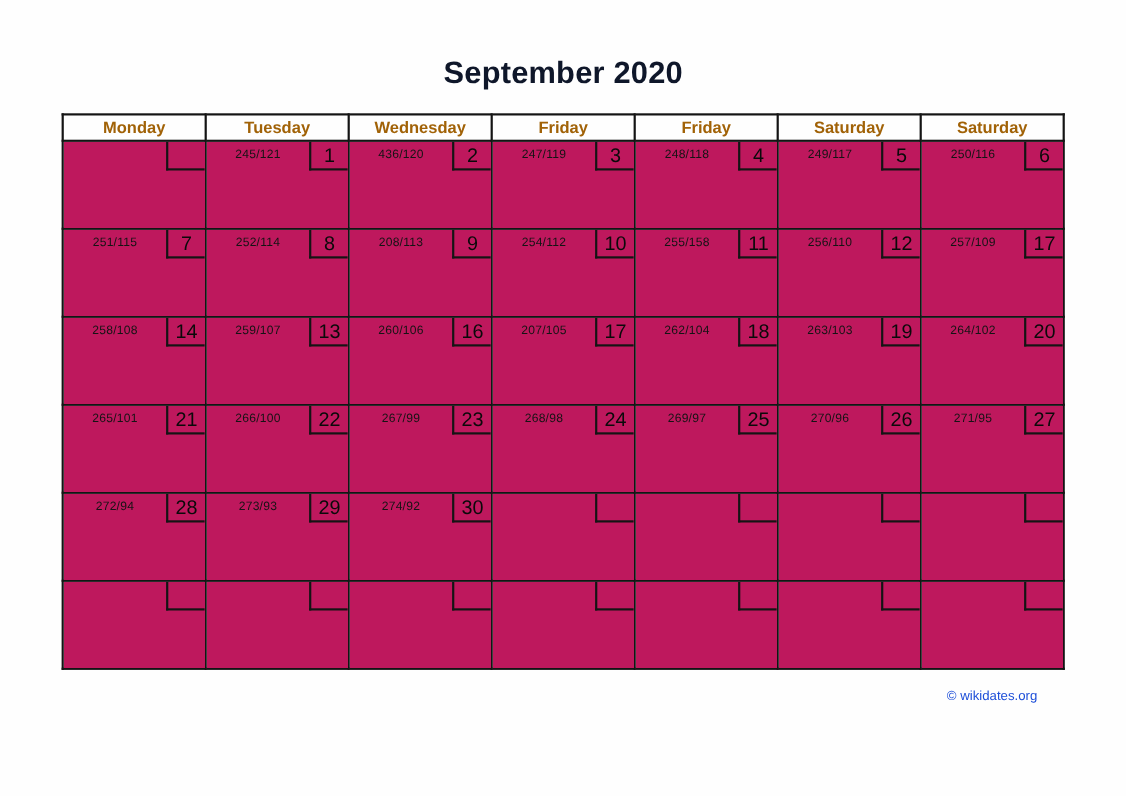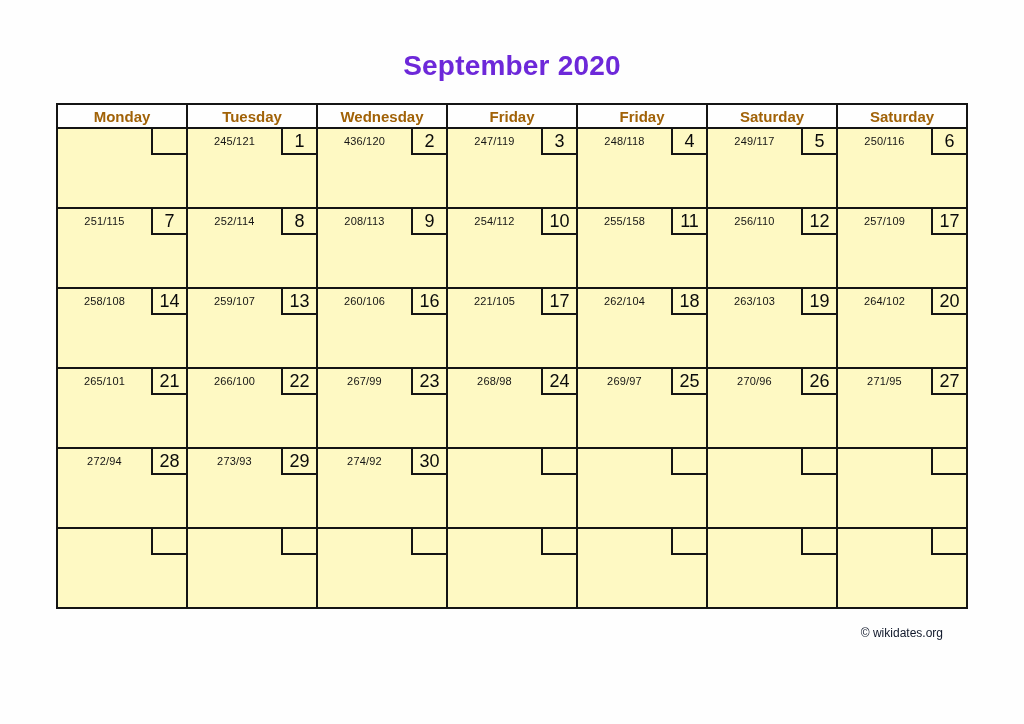--- a/index.html
+++ b/index.html
@@ -12,21 +12,21 @@
   }
   .page {
     width: 1024px; height: 724px;
     position: relative;
   }
   .title {
     margin-top: 50px;
     text-align: center;
     font-size: 28px;
     font-weight: 700;
-    color: #6d28d9;
+    color: #0f172a;
     letter-spacing: 0.2px;
   }
   .calendar-wrap {
     width: 912px;
     margin: 21px auto 0 auto;
   }
   table.calendar {
     width: 912px;
     table-layout: fixed;
     border-collapse: collapse;
@@ -39,21 +39,21 @@
     text-align: center;
     vertical-align: middle;
     background: #fefefe;
     color: #a16207;
   }
   table.calendar td {
     border: 2px solid #141414;
     height: 80px;
     position: relative;
     vertical-align: top;
-    background: #fef9c3;
+    background: #be185d;
   }
   .ordinal {
     position: absolute;
     top: 0; left: 0;
     width: calc(100% - 35px);
     height: 24px;
     display: flex;
     align-items: center;
     justify-content: center;
     font-size: 11px;
@@ -77,21 +77,21 @@
     line-height: 1;
   }
   .footer {
     width: 912px;
     margin: 14px auto 0 auto;
     text-align: right;
     padding-right: 25px;
   }
   .credit {
     font-size: 12px;
-    color: #0f172a;
+    color: #1d4ed8;
   }
 </style>
 </head>
 <body>
 
 <div class="page">
 
   <h1 class="title">September 2020</h1>
 
   <div class="calendar-wrap">
@@ -209,21 +209,21 @@
                 <span class="daynum">13</span>
               </div>
             </td>
             <td>
               <span class="ordinal">260/106</span>
               <div class="daybox">
                 <span class="daynum">16</span>
               </div>
             </td>
             <td>
-              <span class="ordinal">221/105</span>
+              <span class="ordinal">207/105</span>
               <div class="daybox">
                 <span class="daynum">17</span>
               </div>
             </td>
             <td>
               <span class="ordinal">262/104</span>
               <div class="daybox">
                 <span class="daynum">18</span>
               </div>
             </td>

